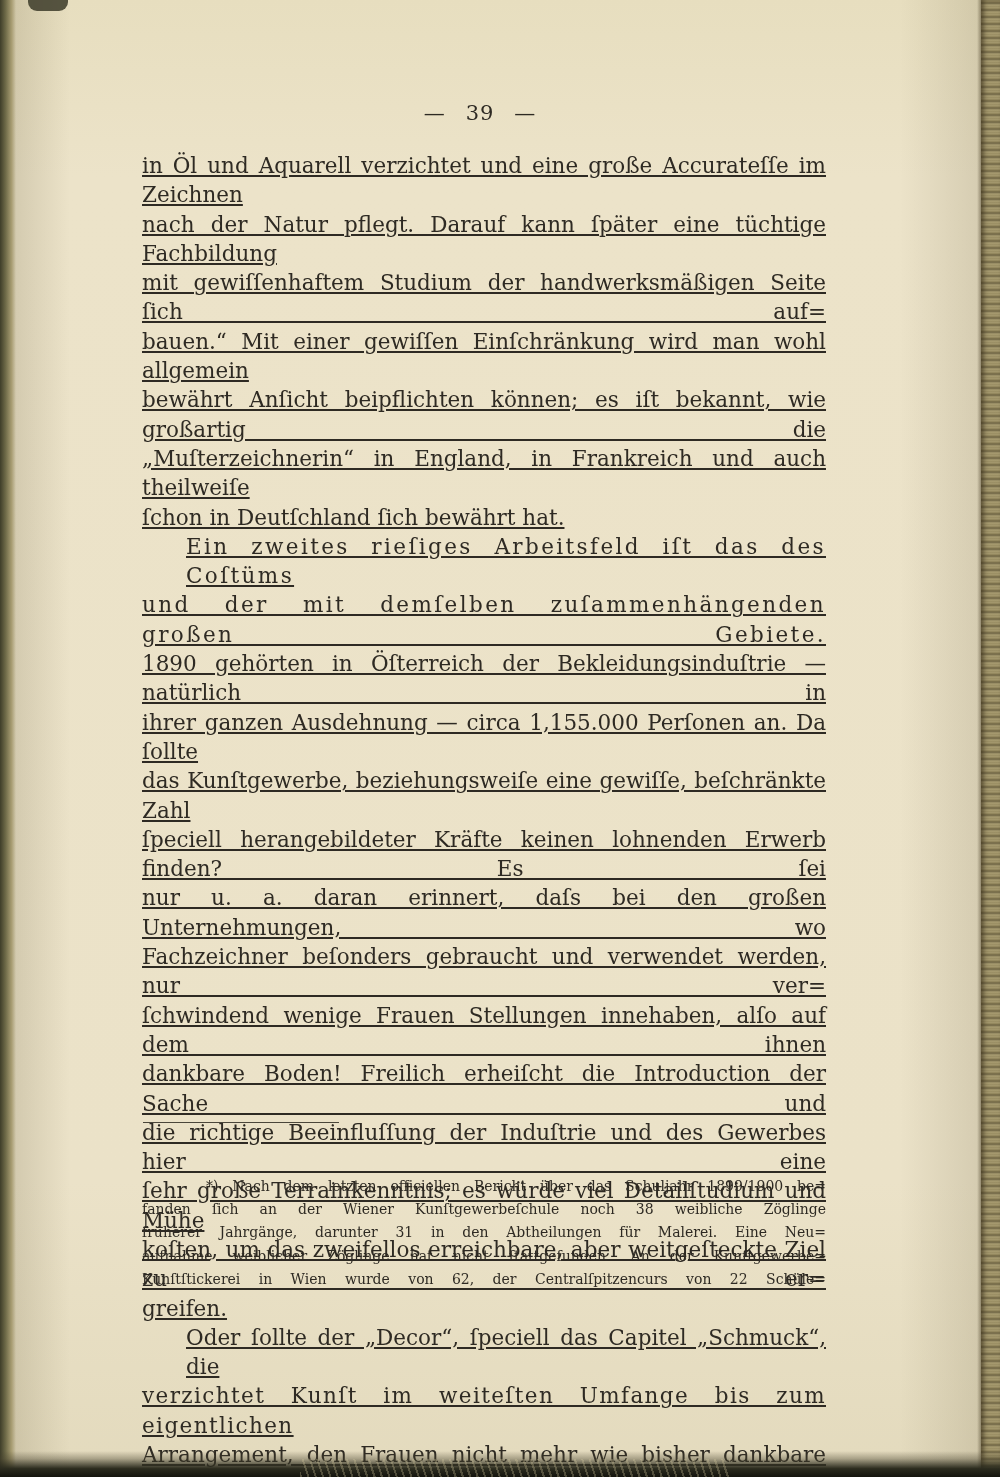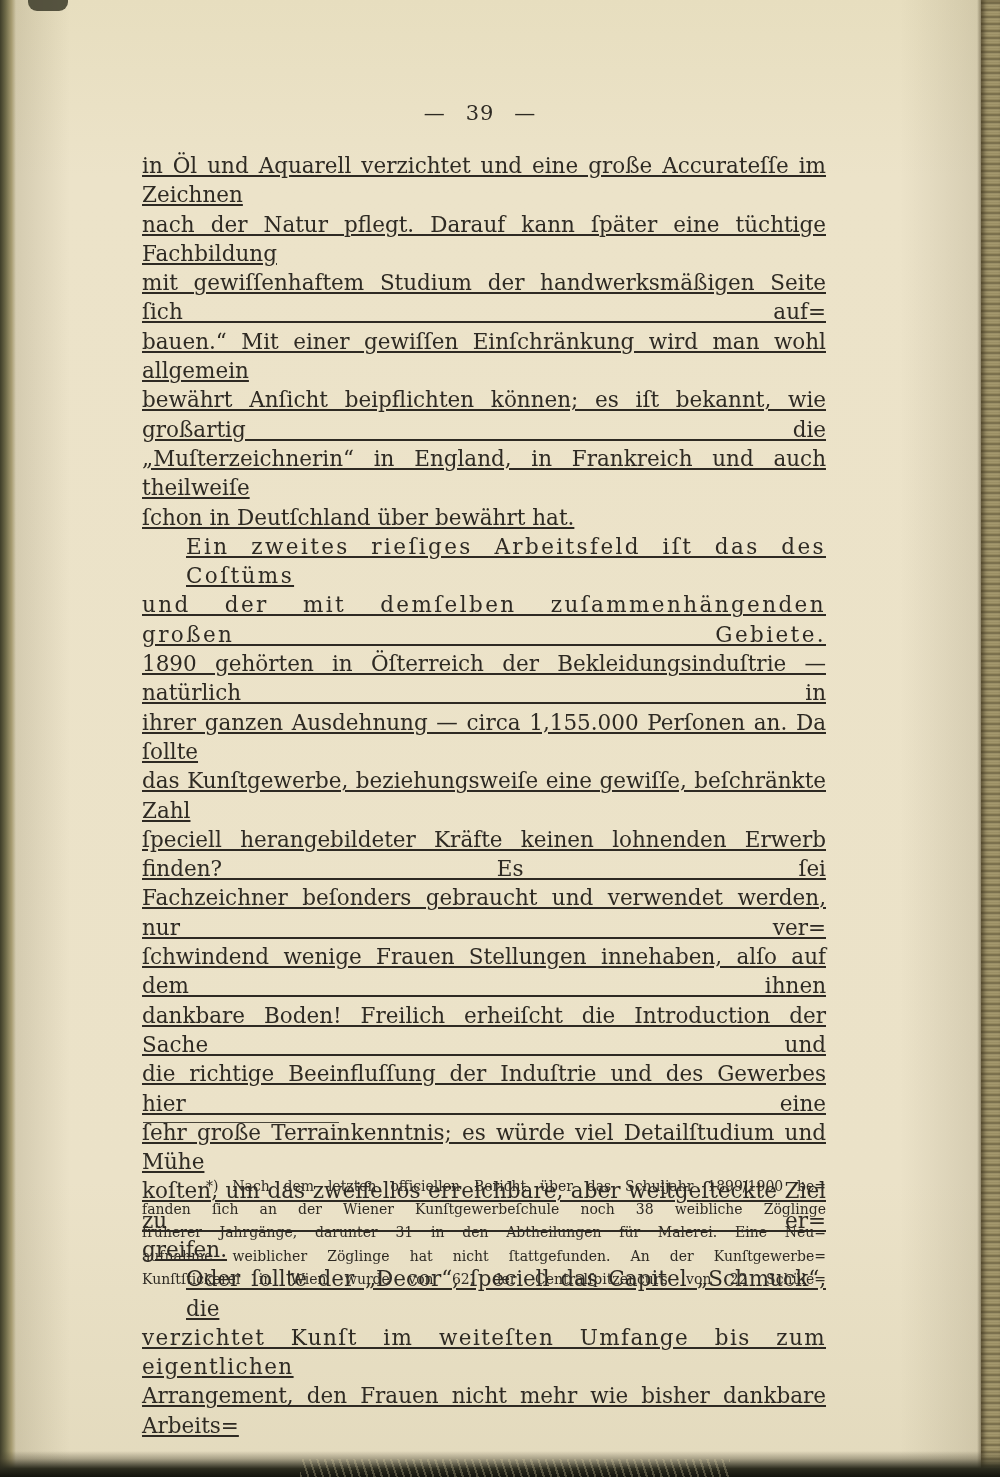--- a/index.html
+++ b/index.html
@@ -92,27 +92,28 @@
     <span>—</span>
   </div>
 
   <div class="textblock">
     <div class="line">in Öl und Aquarell verzichtet und eine große Accurateſſe im Zeichnen</div>
     <div class="line">nach der Natur pflegt. Darauf kann ſpäter eine tüchtige Fachbildung</div>
     <div class="line">mit gewiſſenhaftem Studium der handwerksmäßigen Seite ſich auf=</div>
     <div class="line">bauen.“ Mit einer gewiſſen Einſchränkung wird man wohl allgemein</div>
     <div class="line">bewährt Anſicht beipflichten können; es iſt bekannt, wie großartig die</div>
     <div class="line">„Muſterzeichnerin“ in England, in Frankreich und auch theilweiſe</div>
-    <div class="line p-end">ſchon in Deutſchland über bewährt hat.</div>
+    <div class="line p-end">ſchon in Deutſchland ſich bewährt hat.</div>
     <div class="line p-start sp25">Ein zweites rieſiges Arbeitsfeld iſt das des Coſtüms</div>
     <div class="line sp25">und der mit demſelben zuſammenhängenden großen Gebiete.</div>
     <div class="line">1890 gehörten in Öſterreich der Bekleidungsinduſtrie — natürlich in</div>
     <div class="line">ihrer ganzen Ausdehnung — circa 1,155.000 Perſonen an. Da ſollte</div>
     <div class="line">das Kunſtgewerbe, beziehungsweiſe eine gewiſſe, beſchränkte Zahl</div>
     <div class="line">ſpeciell herangebildeter Kräfte keinen lohnenden Erwerb finden? Es ſei</div>
+    <div class="line">nur u. a. daran erinnert, daſs bei den großen Unternehmungen, wo</div>
     <div class="line">Fachzeichner beſonders gebraucht und verwendet werden, nur ver=</div>
     <div class="line">ſchwindend wenige Frauen Stellungen innehaben, alſo auf dem ihnen</div>
     <div class="line">dankbare Boden! Freilich erheiſcht die Introduction der Sache und</div>
     <div class="line">die richtige Beeinfluſſung der Induſtrie und des Gewerbes hier eine</div>
     <div class="line">ſehr große Terrainkenntnis; es würde viel Detailſtudium und Mühe</div>
     <div class="line">koſten, um das zweifellos erreichbare, aber weitgeſteckte Ziel zu er=</div>
     <div class="line p-end">greifen.</div>
     <div class="line p-start">Oder ſollte der „Decor“, ſpeciell das Capitel „Schmuck“, die</div>
     <div class="line sp15">verzichtet Kunſt im weiteſten Umfange bis zum eigentlichen</div>
     <div class="line">Arrangement, den Frauen nicht mehr wie bisher dankbare Arbeits=</div>

